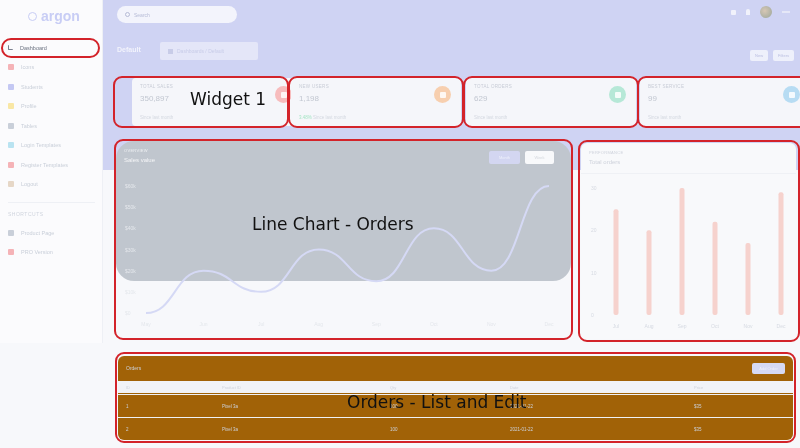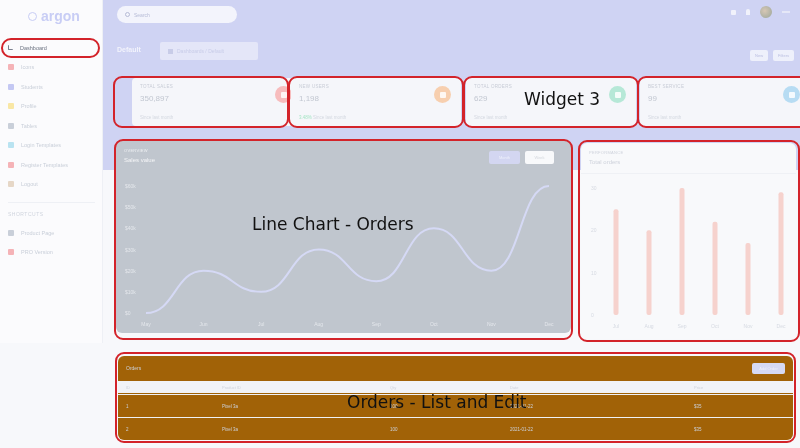--- a/index.html
+++ b/index.html
@@ -39,21 +39,21 @@
   .widget .w-value { font-size: 8px; color: #c2c7d1; margin-top: 5px; }
   .widget .w-foot { font-size: 4.5px; color: #d4d8e0; position: absolute; left: 8px; bottom: 6px; }
   .widget .w-foot .up { color: #a7e5c6; }
   .widget .w-icon { position: absolute; right: 10px; top: 8px; width: 17px; height: 17px; border-radius: 50%; display: flex; align-items: center; justify-content: center; }
   .widget .w-icon i { width: 6px; height: 6px; background: rgba(255,255,255,0.85); border-radius: 1px; }
   .w-label { position: absolute; left: 58px; top: 11px; font-size: 17px; color: #111; font-family: "DejaVu Sans", sans-serif; }
 
   .annot { position: absolute; border: 2.5px solid #d3232a; border-radius: 9px; pointer-events: none; }
 
   
-  .line-card { position: absolute; left: 116px; top: 141px; width: 455px; height: 192px; background: #c0c6ce; border-radius: 6px; }
+  .line-card { position: absolute; left: 116px; top: 141px; width: 455px; height: 140px; background: #c0c6ce; border-radius: 18px; }
   .card-over { position: absolute; left: 8px; top: 7px; font-size: 4px; color: #eef0f3; letter-spacing: 0.3px; }
   .card-title { position: absolute; left: 8px; top: 16px; font-size: 6px; color: #f4f5f7; }
   .toggle { position: absolute; top: 10px; height: 13px; font-size: 4px; display: flex; align-items: center; justify-content: center; border-radius: 2px; }
   .toggle.month { left: 373px; width: 31px; background: #d3d6f1; color: #eef0fb; }
   .toggle.week { left: 409px; width: 29px; background: #f8f9fb; color: #d5d8de; }
   .line-svg { position: absolute; left: 0; top: 0; }
   .chart-label-big { position: absolute; font-size: 17px; color: #111; font-family: "DejaVu Sans", sans-serif; white-space: nowrap; }
 
   
   .bar-card { position: absolute; left: 581px; top: 143px; width: 215px; height: 196px; background: #f8f9fb; border-radius: 6px; }
@@ -147,39 +147,39 @@
 </div>
 
 <div id="widgets">
     <div class="widget" style="left: 132px;">
       <div class="w-title">TOTAL SALES</div>
       <div class="w-value">350,897</div>
       <div class="w-foot"><span class="up"></span> <span>Since last month</span></div>
       <div class="w-icon" style="background:#f7bcbd">
         <i></i>
       </div>
+      <div class="w-label">Widget 1</div>
     </div>
     <div class="annot" style="left: 113px; top: 76px; width: 176px; height: 52px;"></div>
     <div class="widget" style="left: 291px;">
       <div class="w-title">NEW USERS</div>
       <div class="w-value">1,198</div>
       <div class="w-foot"><span class="up">3.48%</span> <span>Since last month</span></div>
       <div class="w-icon" style="background:#f7cfaf">
         <i></i>
       </div>
     </div>
     <div class="annot" style="left: 288px; top: 76px; width: 176px; height: 52px;"></div>
     <div class="widget" style="left: 466px;">
       <div class="w-title">TOTAL ORDERS</div>
       <div class="w-value">629</div>
       <div class="w-foot"><span class="up"></span> <span>Since last month</span></div>
       <div class="w-icon" style="background:#b6e8d7">
         <i></i>
       </div>
-      <div class="w-label">Widget 3</div>
     </div>
     <div class="annot" style="left: 463px; top: 76px; width: 176px; height: 52px;"></div>
     <div class="widget" style="left: 640px;">
       <div class="w-title">BEST SERVICE</div>
       <div class="w-value">99</div>
       <div class="w-foot"><span class="up"></span> <span>Since last month</span></div>
       <div class="w-icon" style="background:#b7dcf3">
         <i></i>
       </div>
     </div>

